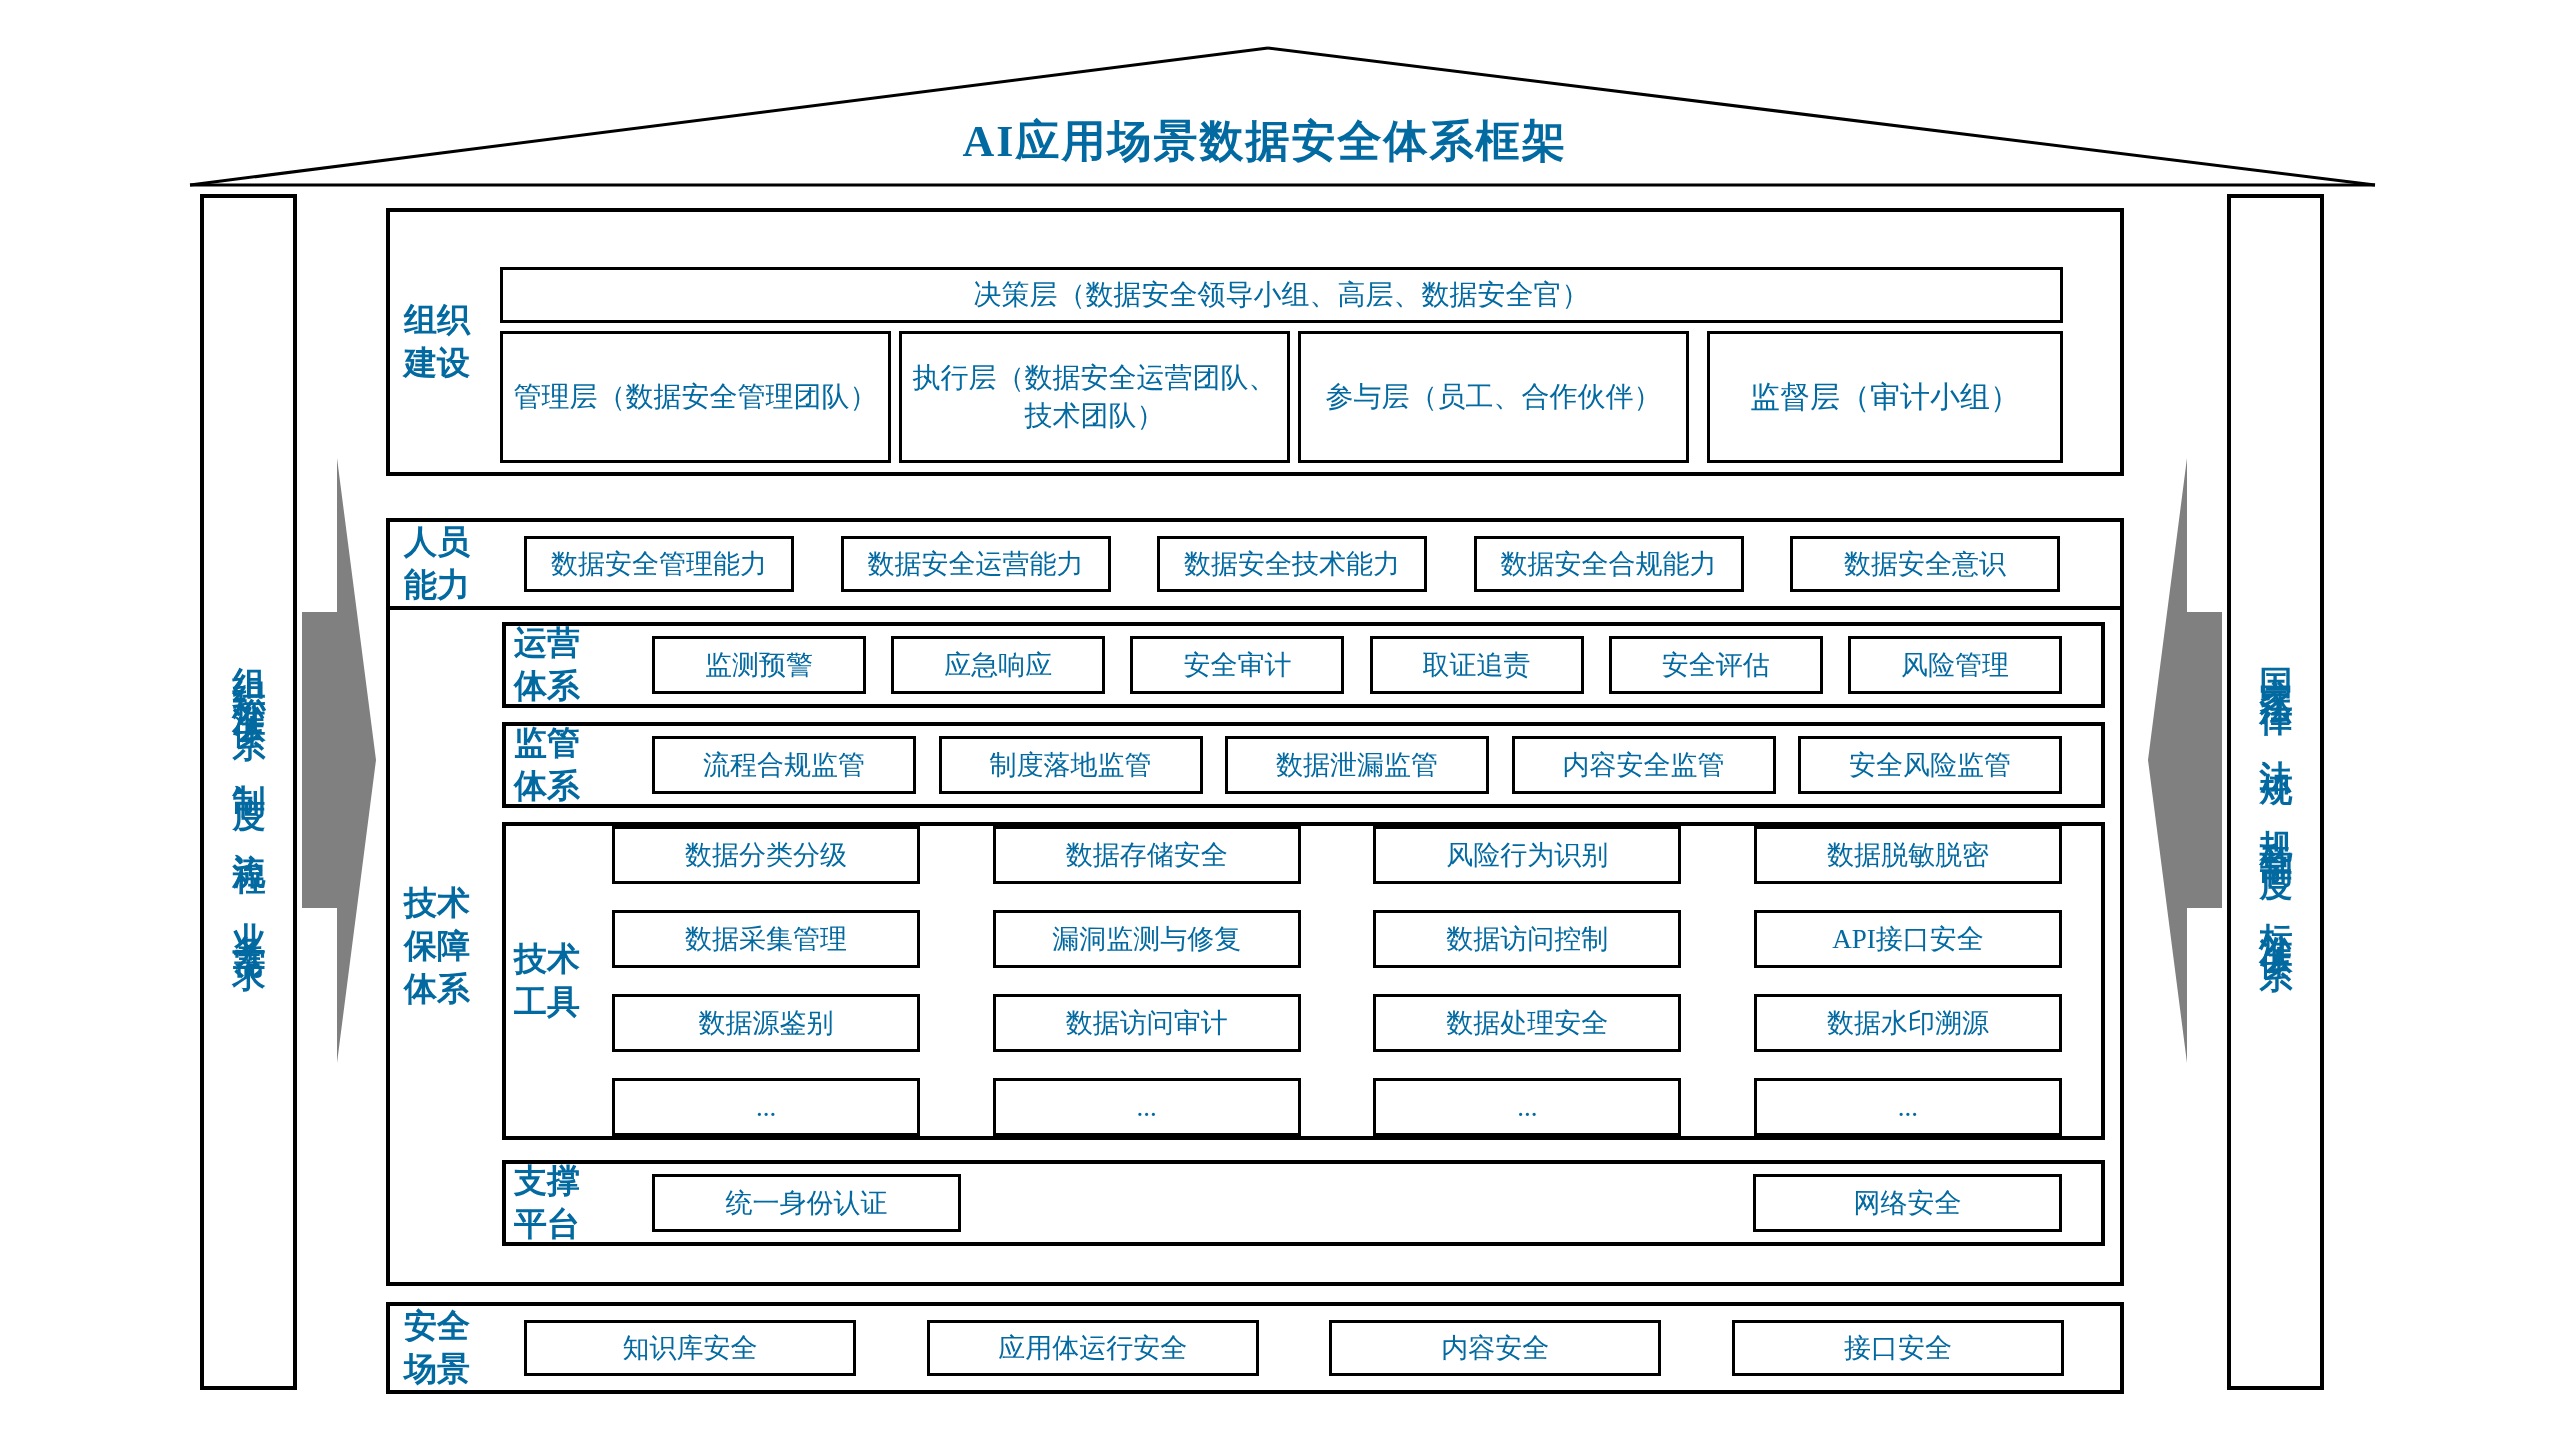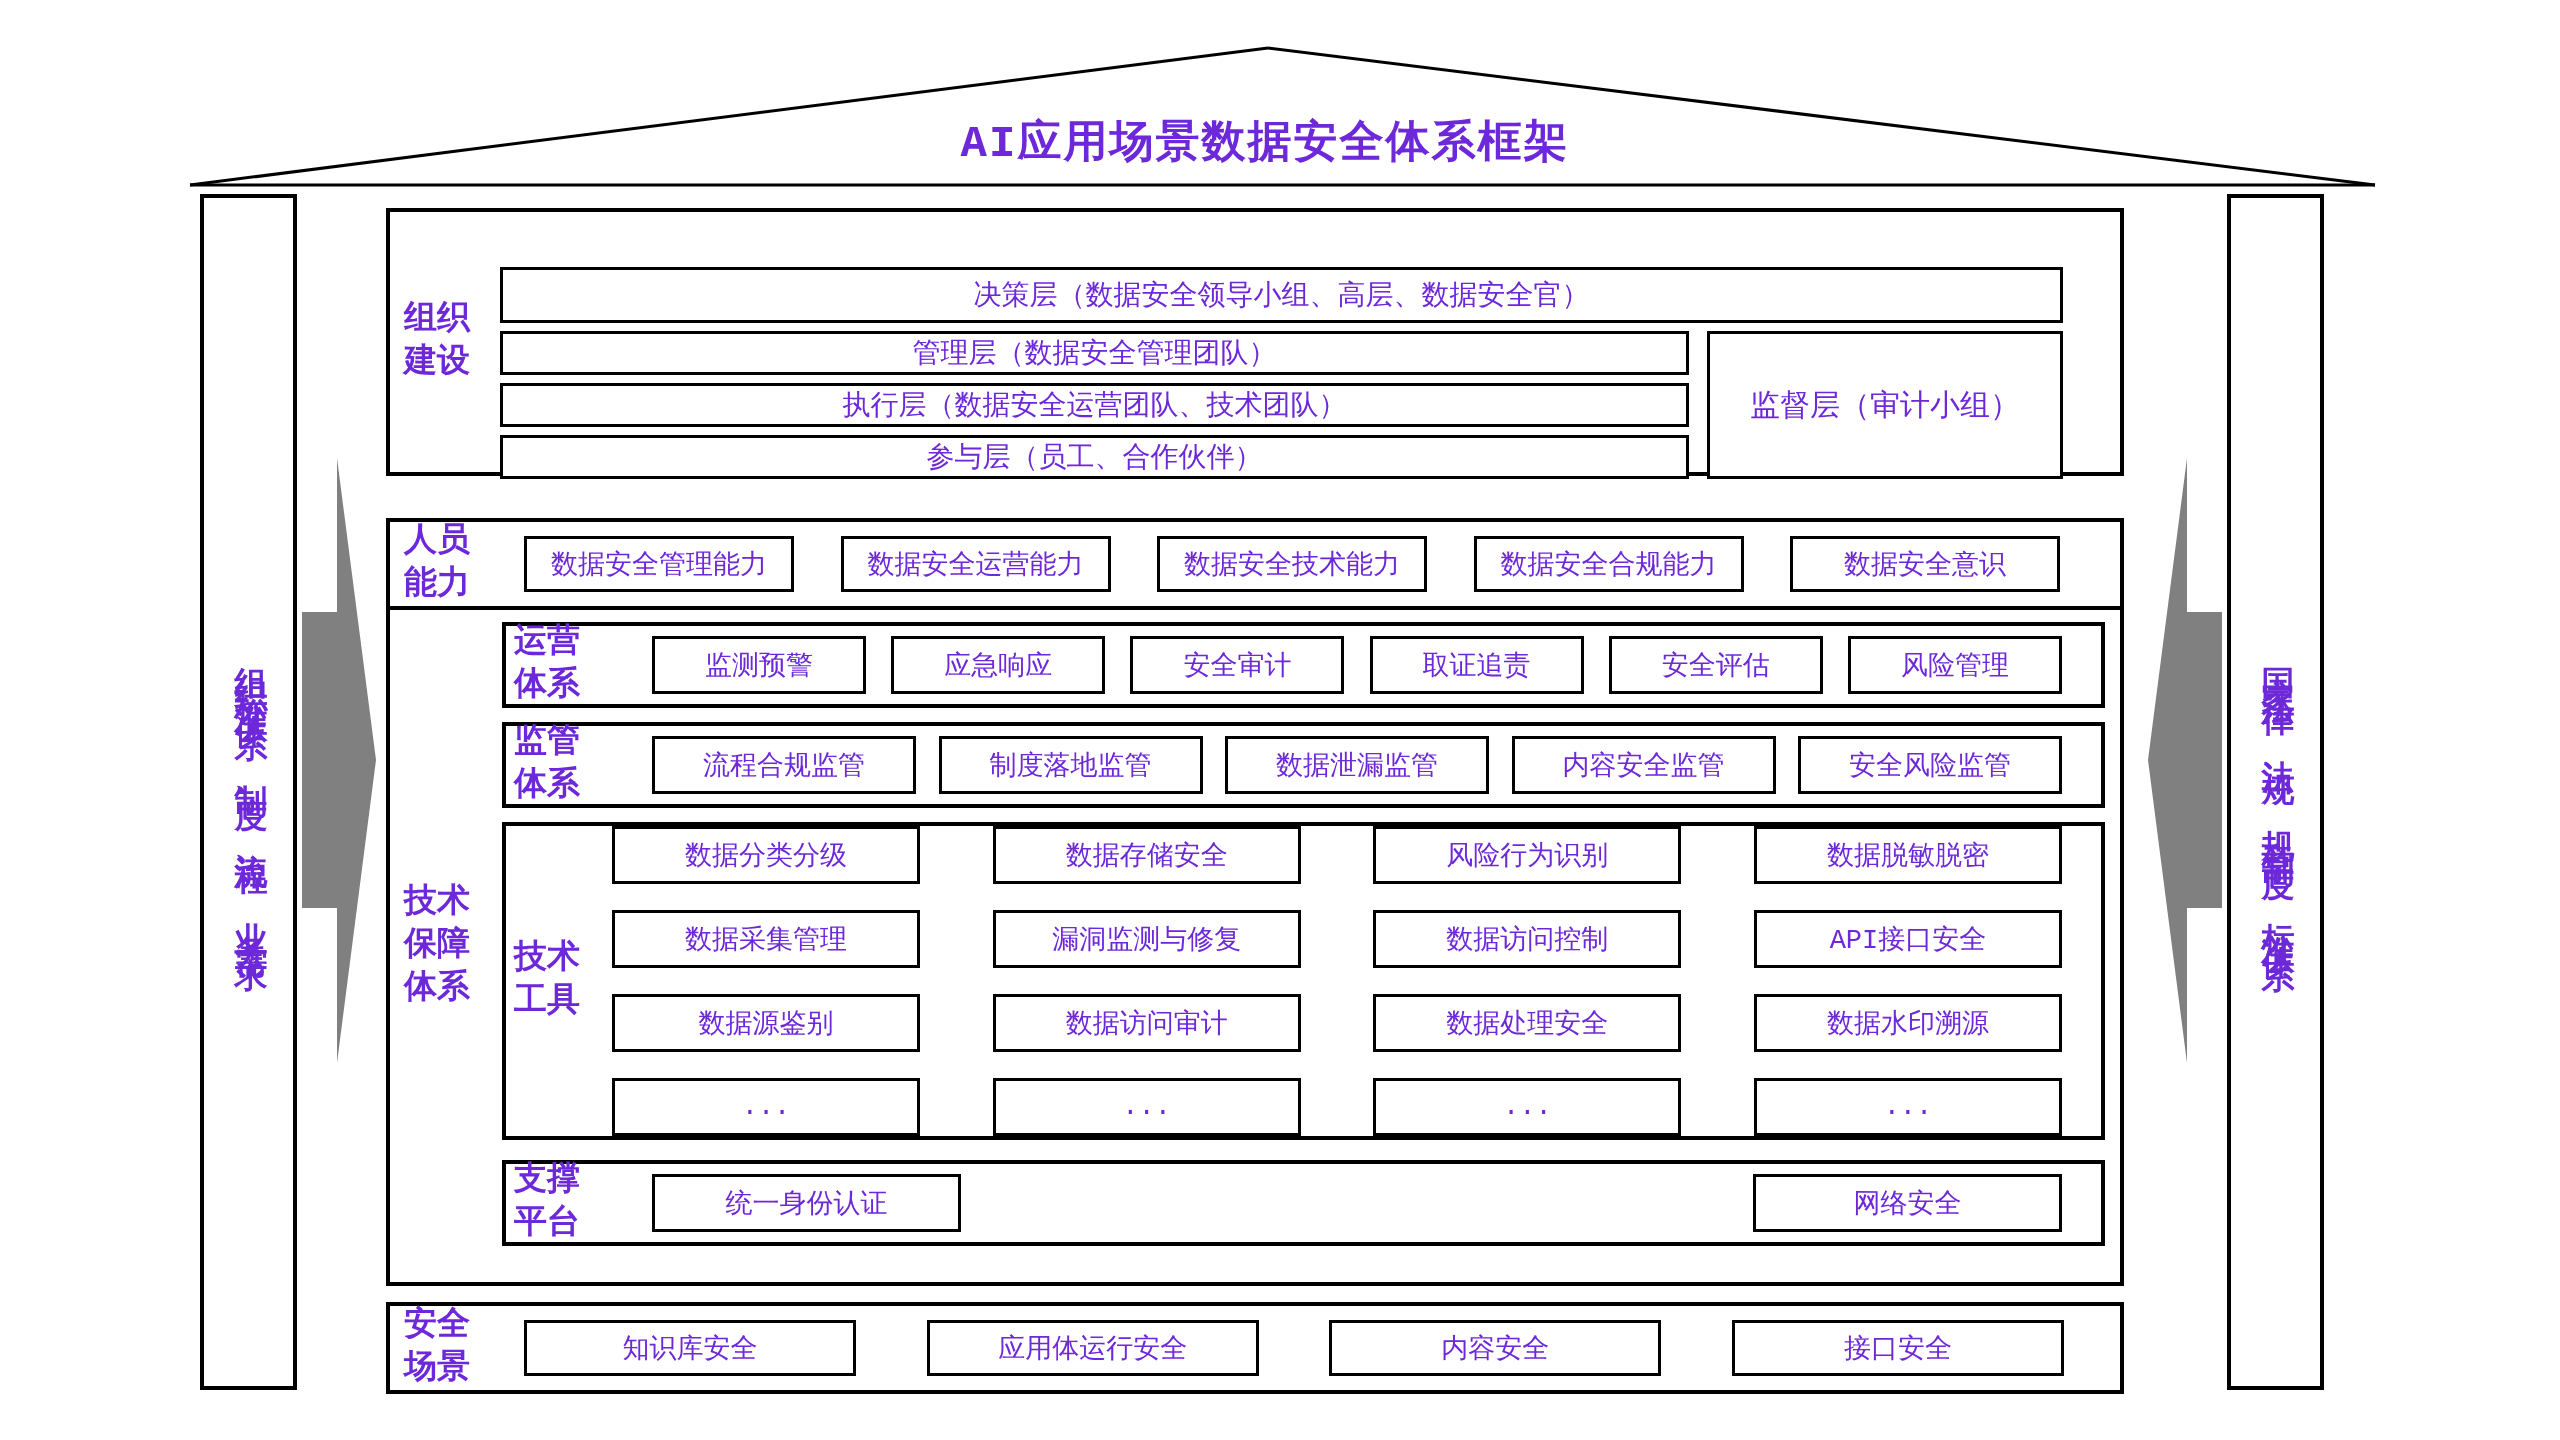--- a/index.html
+++ b/index.html
@@ -1,20 +1,20 @@
 <!DOCTYPE html>
 <html><head>
 <meta charset="utf-8">
 <title>AI应用场景数据安全体系框架</title>
 <style>
   html,body{margin:0;padding:0;background:#fff;}
   *{box-sizing:border-box;}
   .canvas{
     position:relative;width:2560px;height:1440px;background:#ffffff;
-    font-family:Liberation Mono, monospace;color:#6d28d9;overflow:hidden;
+    font-family:Liberation Serif, serif;color:#0369a1;overflow:hidden;
   }
   svg.overlay{position:absolute;left:0;top:0;width:2560px;height:1440px;pointer-events:none;}
   .title{
     position:absolute;left:0;top:112px;width:2530px;text-align:center;
     font-size:44px;font-weight:600;letter-spacing:2px;
   }
   
   .sidebar{
     position:absolute;top:194px;height:1196px;width:97px;border:4px solid #000;
     display:flex;align-items:center;justify-content:center;background:#fff;
@@ -36,21 +36,21 @@
     font-size:27px;text-align:center;background:#fff;
   }
   
   .sec-org{top:208px;height:268px;}
   .org-content{
     position:absolute;left:110px;right:57px;top:9px;bottom:9px;
     display:flex;flex-direction:column;gap:8px;margin-top:46px;
   }
   .org-row{height:56px;flex:none;font-size:28px;}
   .org-lower{flex:1;display:flex;gap:18px;}
-  .org-left{flex:1;display:flex;flex-direction:column;gap:8px;}
+  .org-left{flex:1;display:flex;gap:8px;}
   .org-left .ibox{flex:1;font-size:28px;}
   .supervision{width:356px;font-size:30px;}
   
   .sec-personnel{top:494px;height:92px;margin-top:24px;}
   .hitems{
     position:absolute;left:110px;top:50%;transform:translateY(-50%);
     display:flex;justify-content:space-between;padding-left:24px;
   }
   .sec-personnel .hitems{right:60px;}
   .sec-personnel .ibox{width:270px;height:56px;}

